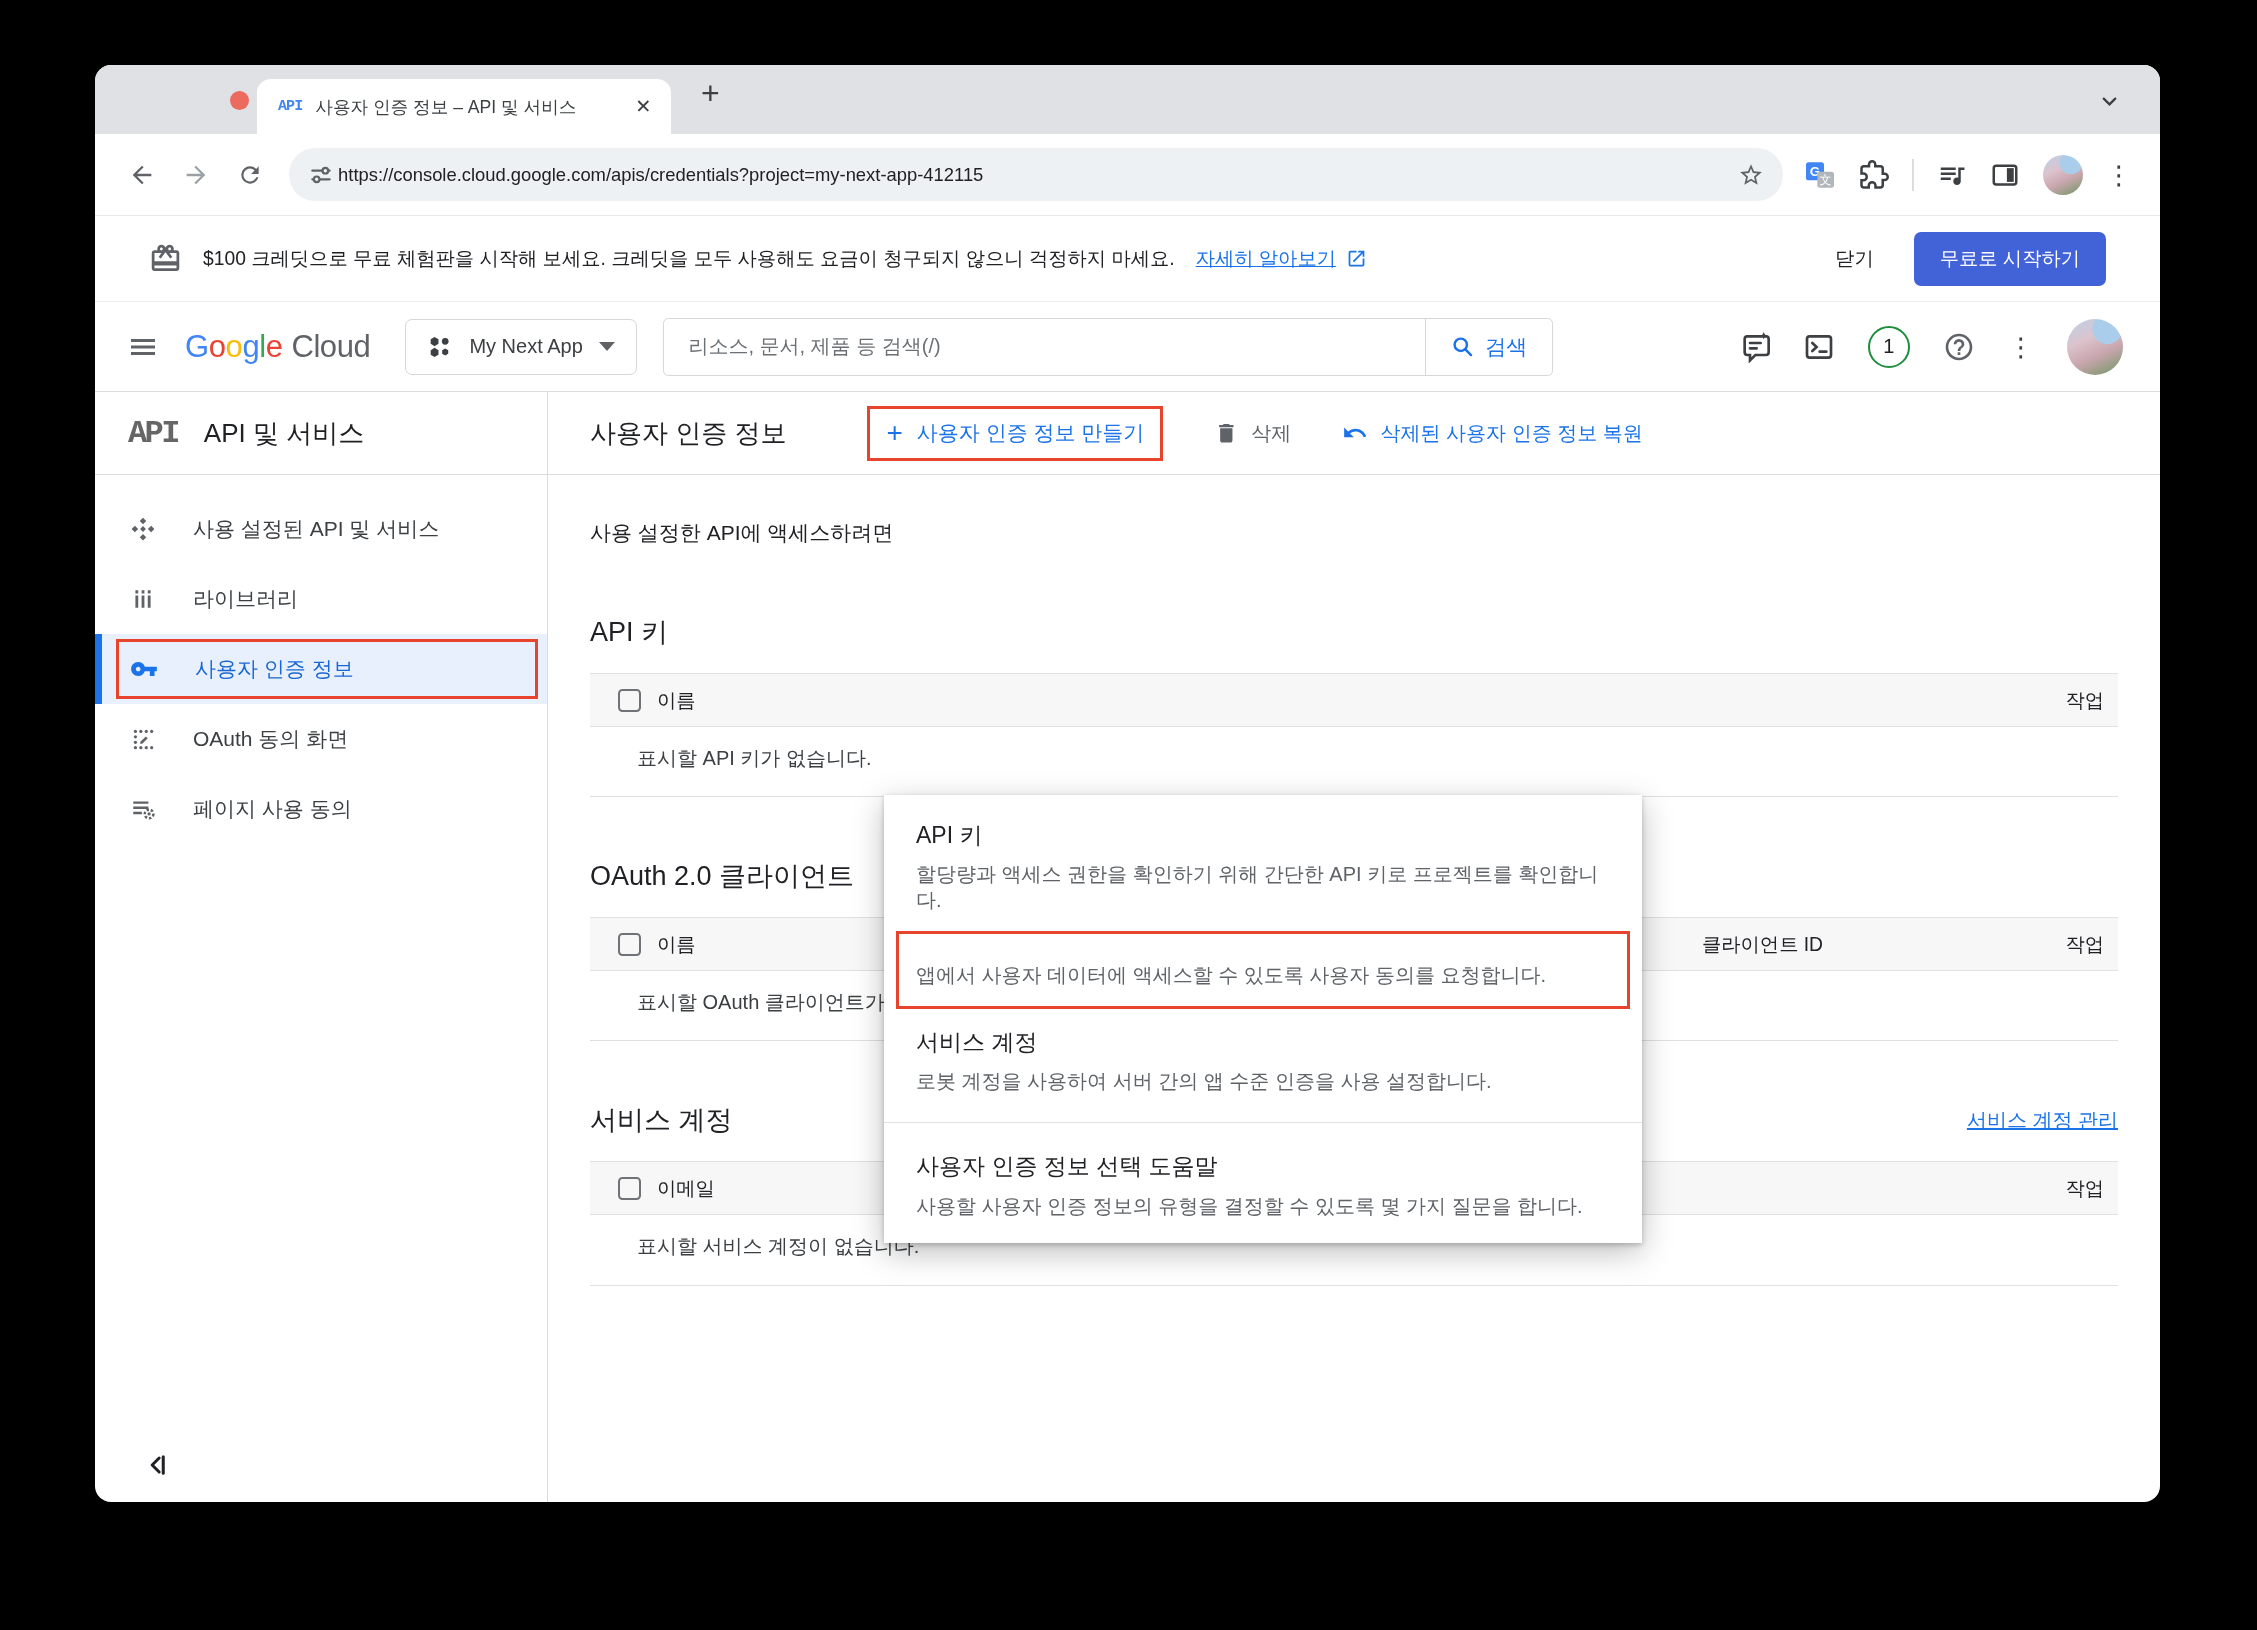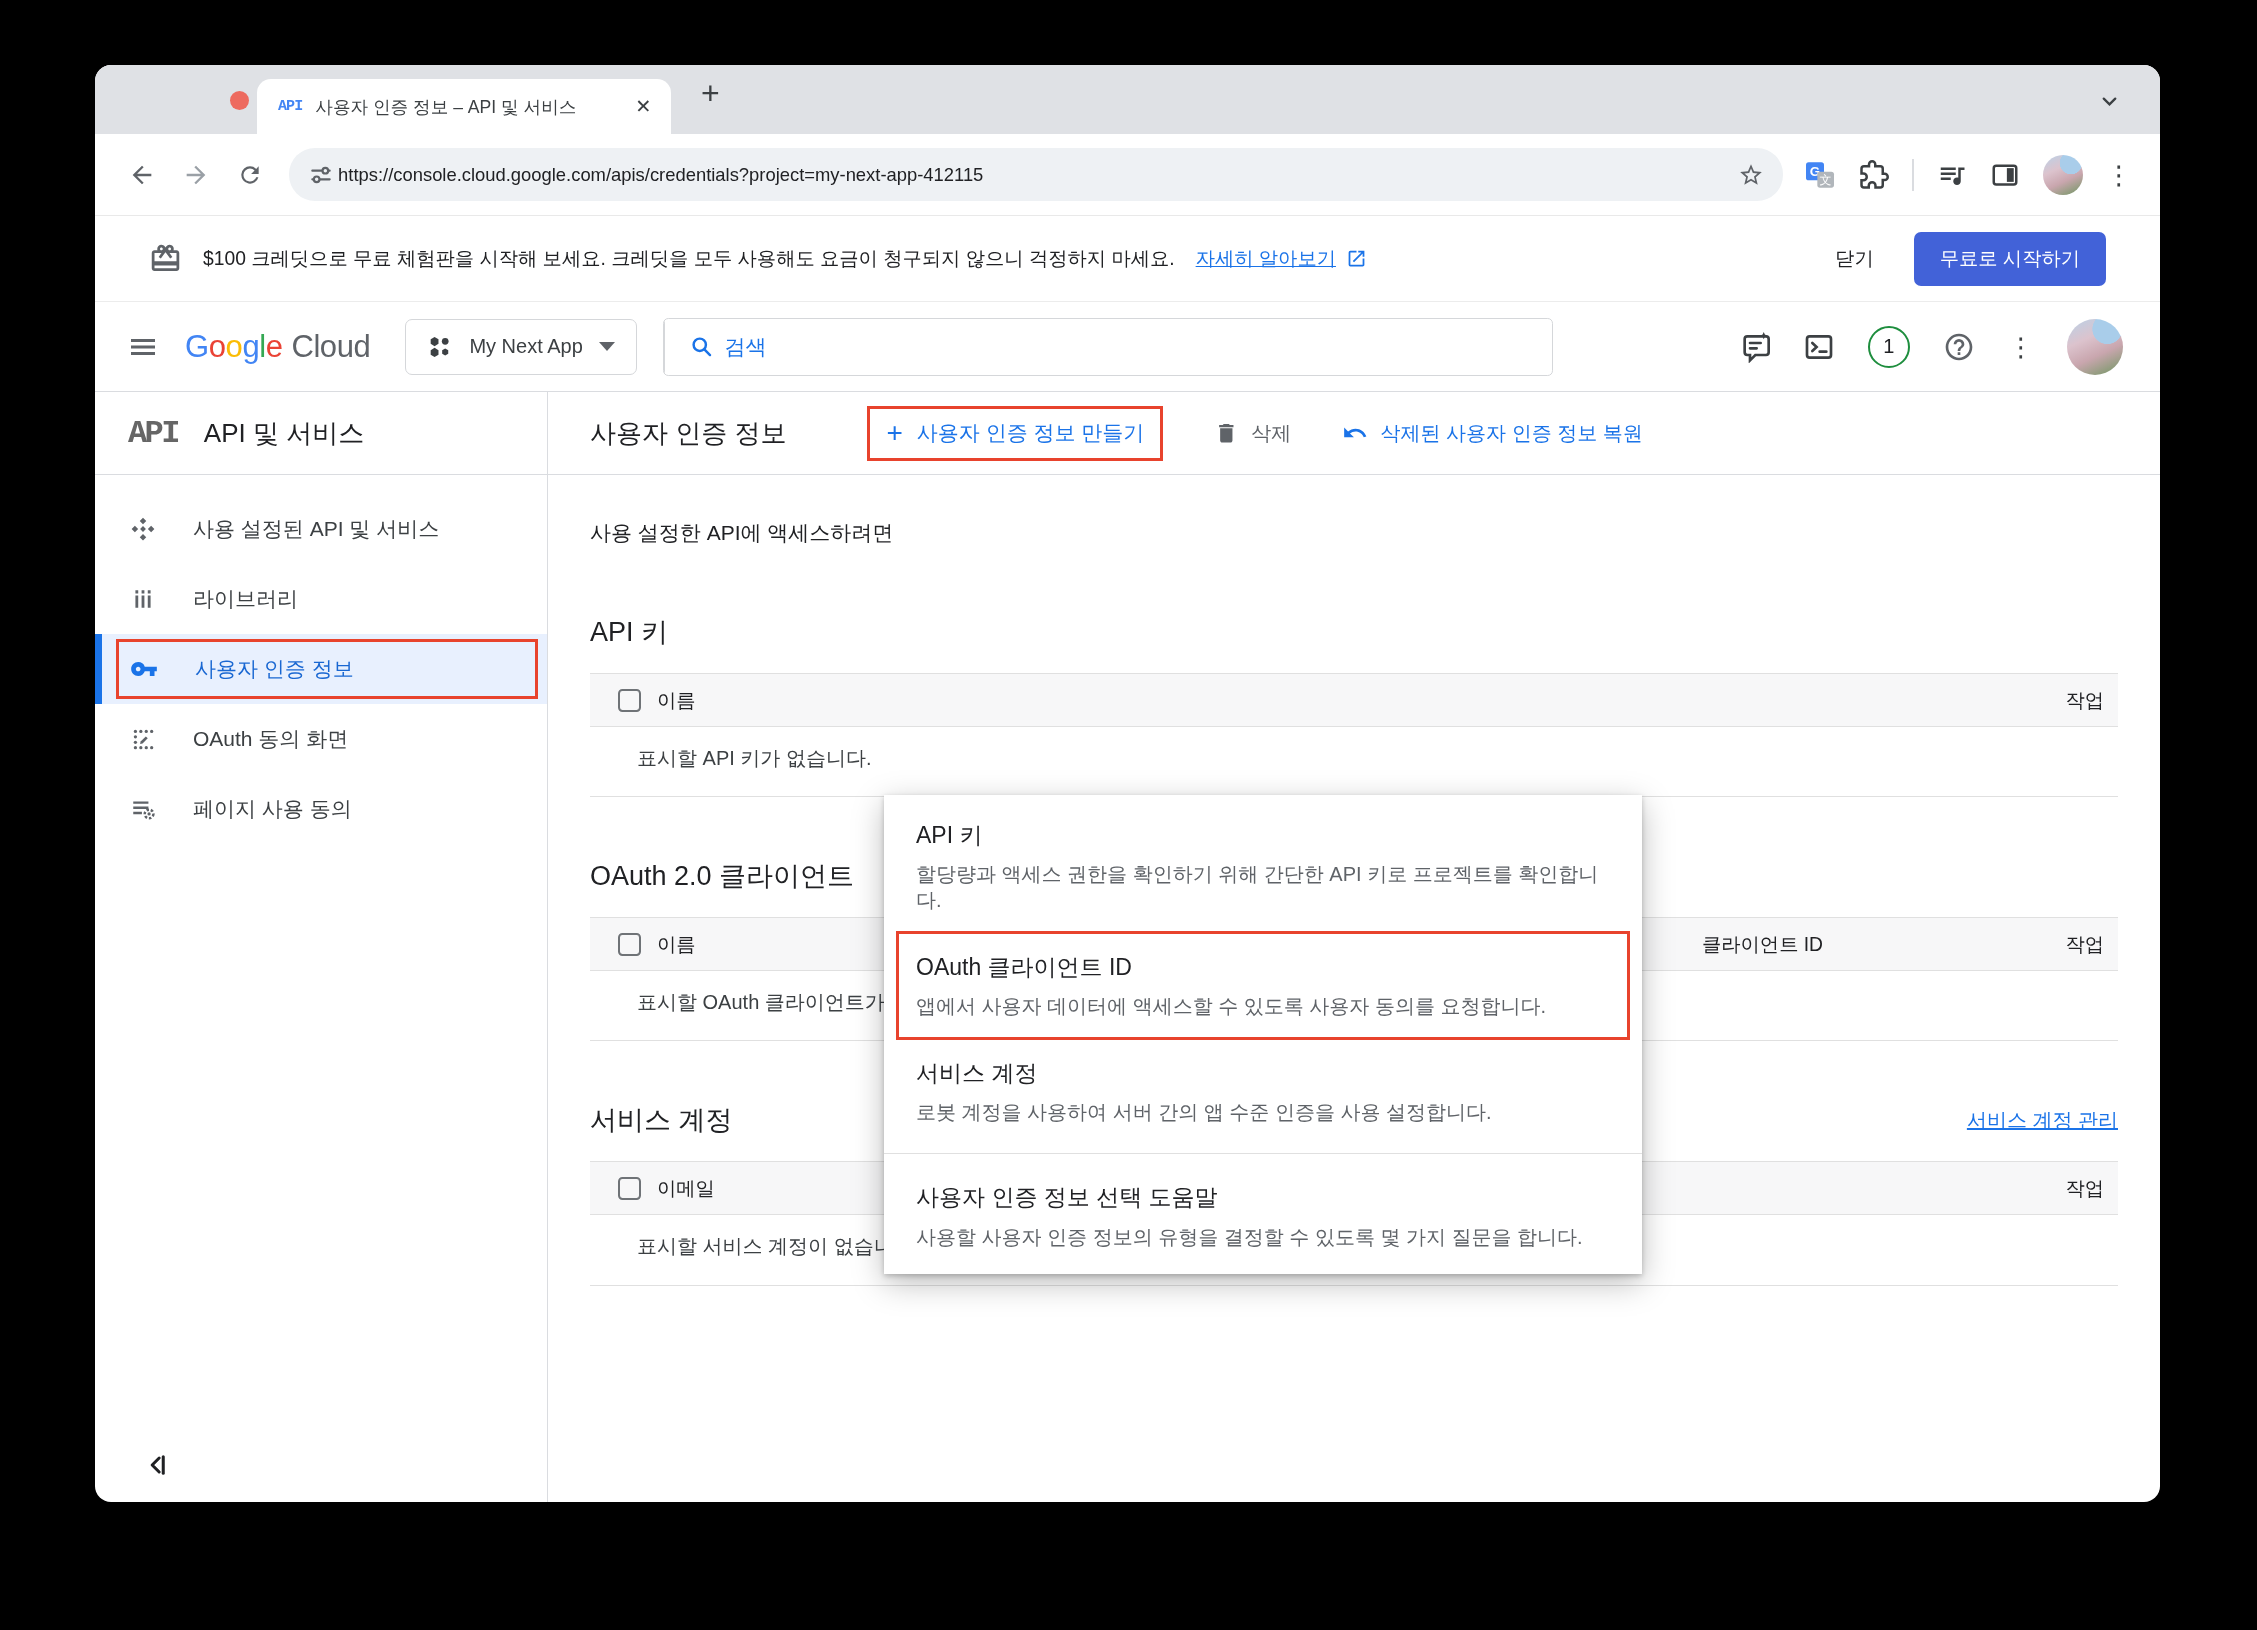--- a/index.html
+++ b/index.html
@@ -252,20 +252,21 @@
               <circle cx="16.8" cy="6.8" r="3.1"></circle>
               <path d="M7 2.8l3.6 2.1v4.2L7 11.2 3.4 9.1V4.9z"></path>
               <path d="M7 12.8l3.6 2.1v4.2L7 21.2l-3.6-2.1v-4.2z"></path>
               <path d="M16.8 13.4l2.8 1.6v3.2l-2.8 1.6-2.8-1.6V15z"></path>
             </svg>
         </span>
         <span>My Next App</span>
         <span class="caret"></span>
       </div>
       <div class="search">
+        <input type="text" placeholder="리소스, 문서, 제품 등 검색(/)" style="">
         <span class="search-btn">
           <svg width="24.6" height="24.6" viewBox="0 0 24 24">
               <circle cx="10.5" cy="10.5" r="6" fill="none" stroke="#1a73e8" stroke-width="2.4"></circle>
               <path d="M15 15l5.5 5.5" stroke="#1a73e8" stroke-width="2.4" stroke-linecap="round"></path>
             </svg>
           <span>검색</span>
         </span>
       </div>
       <div class="hdr-icons">
         <span>
@@ -438,21 +439,20 @@
           <div class="empty-row">표시할 서비스 계정이 없습니다.</div>
         </div>
       </section>
 
       <div class="dropdown">
         <div class="dd-item">
           <div class="dd-title">API 키</div>
           <div class="dd-desc">할당량과 액세스 권한을 확인하기 위해 간단한 API 키로 프로젝트를 확인합니다.</div>
         </div>
         <div class="dd-item">
-          <div class="dd-title">OAuth 클라이언트 ID</div>
           <div class="dd-desc">앱에서 사용자 데이터에 액세스할 수 있도록 사용자 동의를 요청합니다.</div>
           <span class="red-frame frame-menu"></span>
         </div>
         <div class="dd-item">
           <div class="dd-title">서비스 계정</div>
           <div class="dd-desc">로봇 계정을 사용하여 서버 간의 앱 수준 인증을 사용 설정합니다.</div>
         </div>
         <div class="dd-divider"></div>
         <div class="dd-item">
           <div class="dd-title">사용자 인증 정보 선택 도움말</div>

